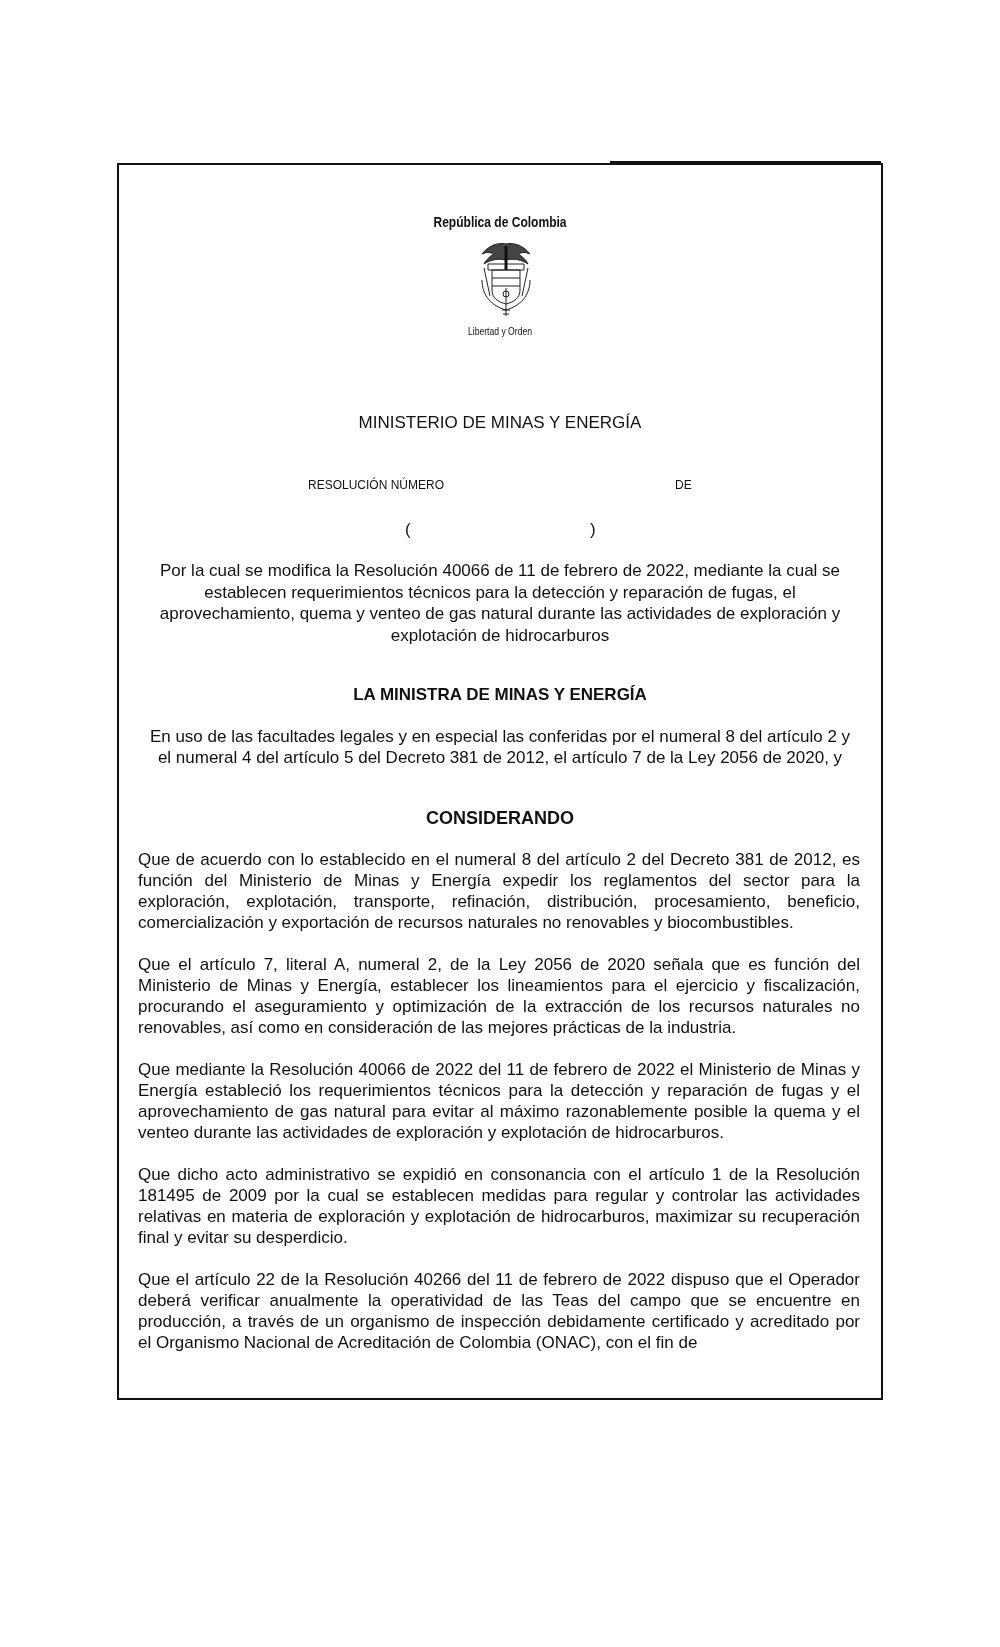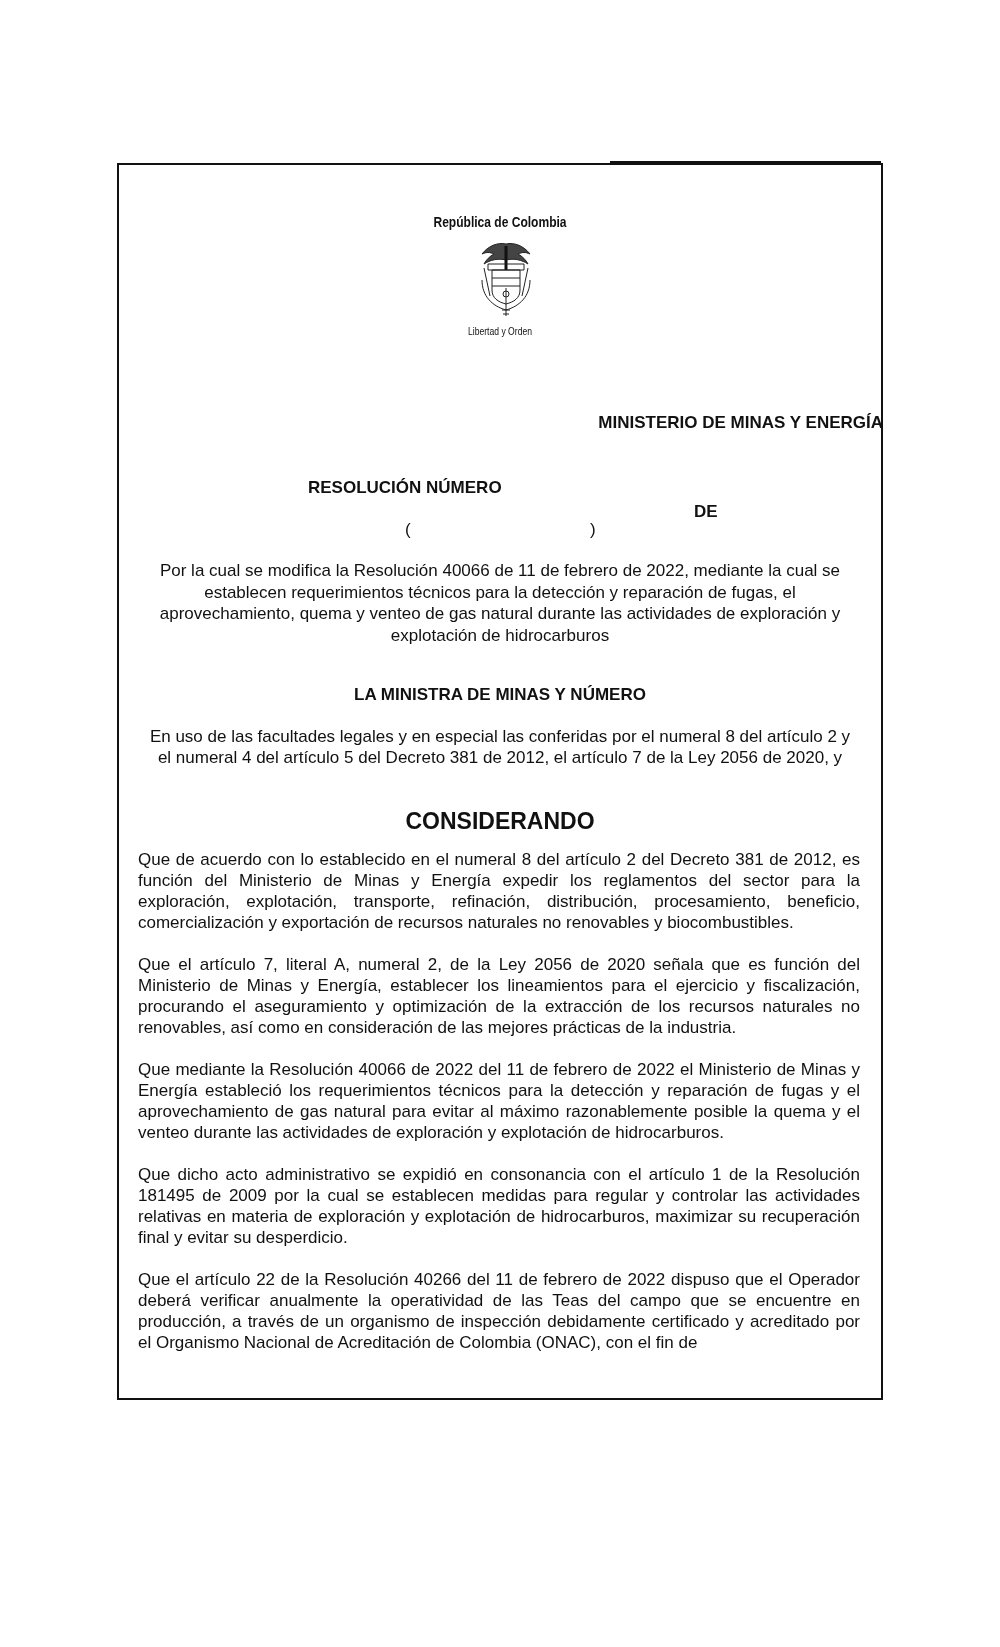--- a/index.html
+++ b/index.html
@@ -5,31 +5,31 @@
   html, body { margin: 0; padding: 0; background: #ffffff; }
   body { width: 1000px; height: 1647px; position: relative; overflow: hidden;
          font-family: "Liberation Sans", sans-serif; color: #111; }
   .frame { position: absolute; left: 117px; top: 163px; width: 762px; height: 1233px;
            border: 2px solid #111; box-sizing: content-box; }
   .top-step { position: absolute; left: 610px; top: 161px; width: 271px; height: 2px; background: #111; }
   .abs { position: absolute; left: 117px; width: 766px; text-align: center; }
   .rep { top: 214px; font-size: 14px; font-weight: bold; transform: scaleX(0.86); }
   .crest { position: absolute; left: 476px; top: 240px; width: 60px; height: 78px; }
   .motto { top: 325px; font-size: 11px; transform: scaleX(0.78); }
-  .ministerio { top: 413px; font-size: 17px; font-weight: bold; text-align: right; }
-  .reso { position: absolute; top: 478px; font-size: 17px; font-weight: bold; }
+  .ministerio { top: 413px; font-size: 17px; font-weight: normal; }
+  .reso { position: absolute; top: 478px; font-size: 12px; font-weight: normal; }
   .reso-label { left: 308px; }
-  .reso-de { left: 694px; margin-top: 24px; }
+  .reso-de { left: 675px; }
   .paren { position: absolute; top: 520px; font-size: 17px; }
   .paren-l { left: 405px; }
   .paren-r { left: 590px; }
   .summary { top: 560px; font-size: 17px; line-height: 21.5px; padding: 0 24px; box-sizing: border-box; }
   .ministra { top: 685px; font-size: 17px; font-weight: bold; }
   .facultades { top: 726px; font-size: 17px; line-height: 21px; padding: 0 32px; box-sizing: border-box; }
-  .considerando { top: 808px; font-size: 23px; font-weight: bold; }
+  .considerando { top: 808px; font-size: 18px; font-weight: bold; }
   .body-text { position: absolute; left: 138px; width: 722px; }
   .body-text p { margin: 0 0 21px 0; font-size: 17px; line-height: 21px; text-align: justify; }
 </style>
 </head>
 <body>
 
 <div class="frame"></div>
 <div class="top-step"></div>
 
 <div class="abs rep">República de Colombia</div>
@@ -53,21 +53,21 @@
 <div class="abs ministerio">MINISTERIO DE MINAS Y ENERGÍA</div>
 
 <div class="reso reso-label">RESOLUCIÓN NÚMERO</div>
 <div class="reso reso-de">DE</div>
 
 <div class="paren paren-l">(</div>
 <div class="paren paren-r">)</div>
 
 <div class="abs summary">Por la cual se modifica la Resolución 40066 de 11 de febrero de 2022, mediante la cual se establecen requerimientos técnicos para la detección y reparación de fugas, el aprovechamiento, quema y venteo de gas natural durante las actividades de exploración y explotación de hidrocarburos</div>
 
-<div class="abs ministra">LA MINISTRA DE MINAS Y NÚMERO</div>
+<div class="abs ministra">LA MINISTRA DE MINAS Y ENERGÍA</div>
 
 <div class="abs facultades">En uso de las facultades legales y en especial las conferidas por el numeral 8 del artículo 2 y el numeral 4 del artículo 5 del Decreto 381 de 2012, el artículo 7 de la Ley 2056 de 2020, y</div>
 
 <div class="abs considerando">CONSIDERANDO</div>
 
 <div class="body-text" style="top: 849px;">
   <p>Que de acuerdo con lo establecido en el numeral 8 del artículo 2 del Decreto 381 de 2012, es función del Ministerio de Minas y Energía expedir los reglamentos del sector para la exploración, explotación, transporte, refinación, distribución, procesamiento, beneficio, comercialización y exportación de recursos naturales no renovables y biocombustibles.</p>
   <p>Que el artículo 7, literal A, numeral 2, de la Ley 2056 de 2020 señala que es función del Ministerio de Minas y Energía, establecer los lineamientos para el ejercicio y fiscalización, procurando el aseguramiento y optimización de la extracción de los recursos naturales no renovables, así como en consideración de las mejores prácticas de la industria.</p>
   <p>Que mediante la Resolución 40066 de 2022 del 11 de febrero de 2022 el Ministerio de Minas y Energía estableció los requerimientos técnicos para la detección y reparación de fugas y el aprovechamiento de gas natural para evitar al máximo razonablemente posible la quema y el venteo durante las actividades de exploración y explotación de hidrocarburos.</p>
   <p>Que dicho acto administrativo se expidió en consonancia con el artículo 1 de la Resolución 181495 de 2009 por la cual se establecen medidas para regular y controlar las actividades relativas en materia de exploración y explotación de hidrocarburos, maximizar su recuperación final y evitar su desperdicio.</p>

